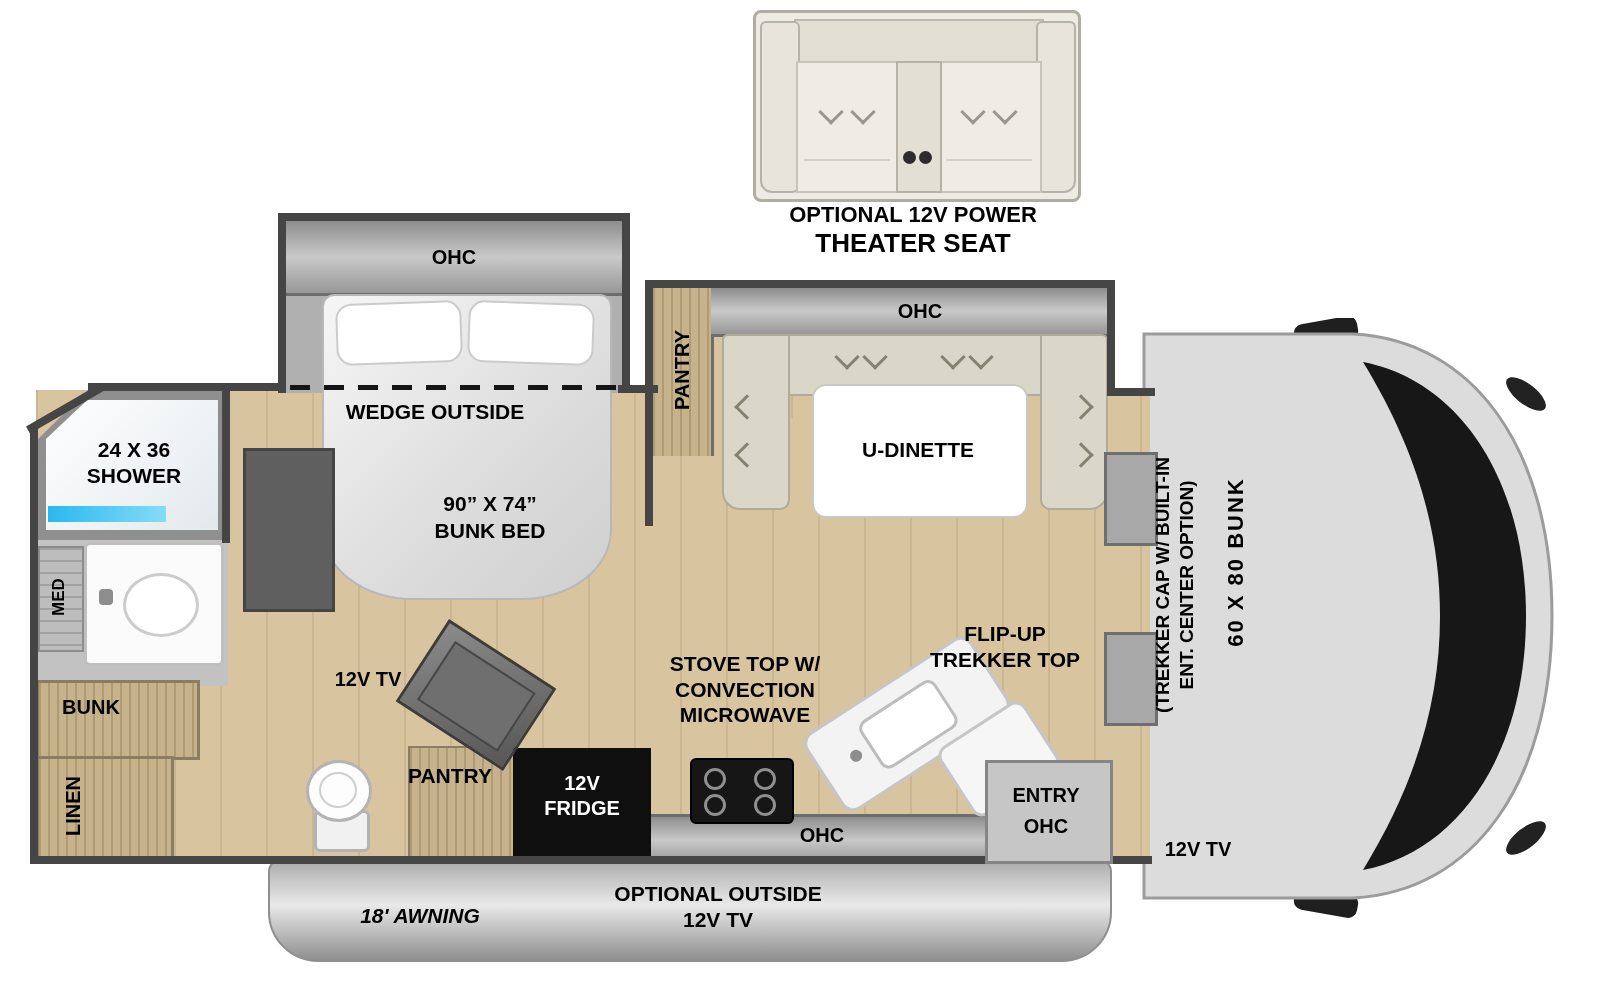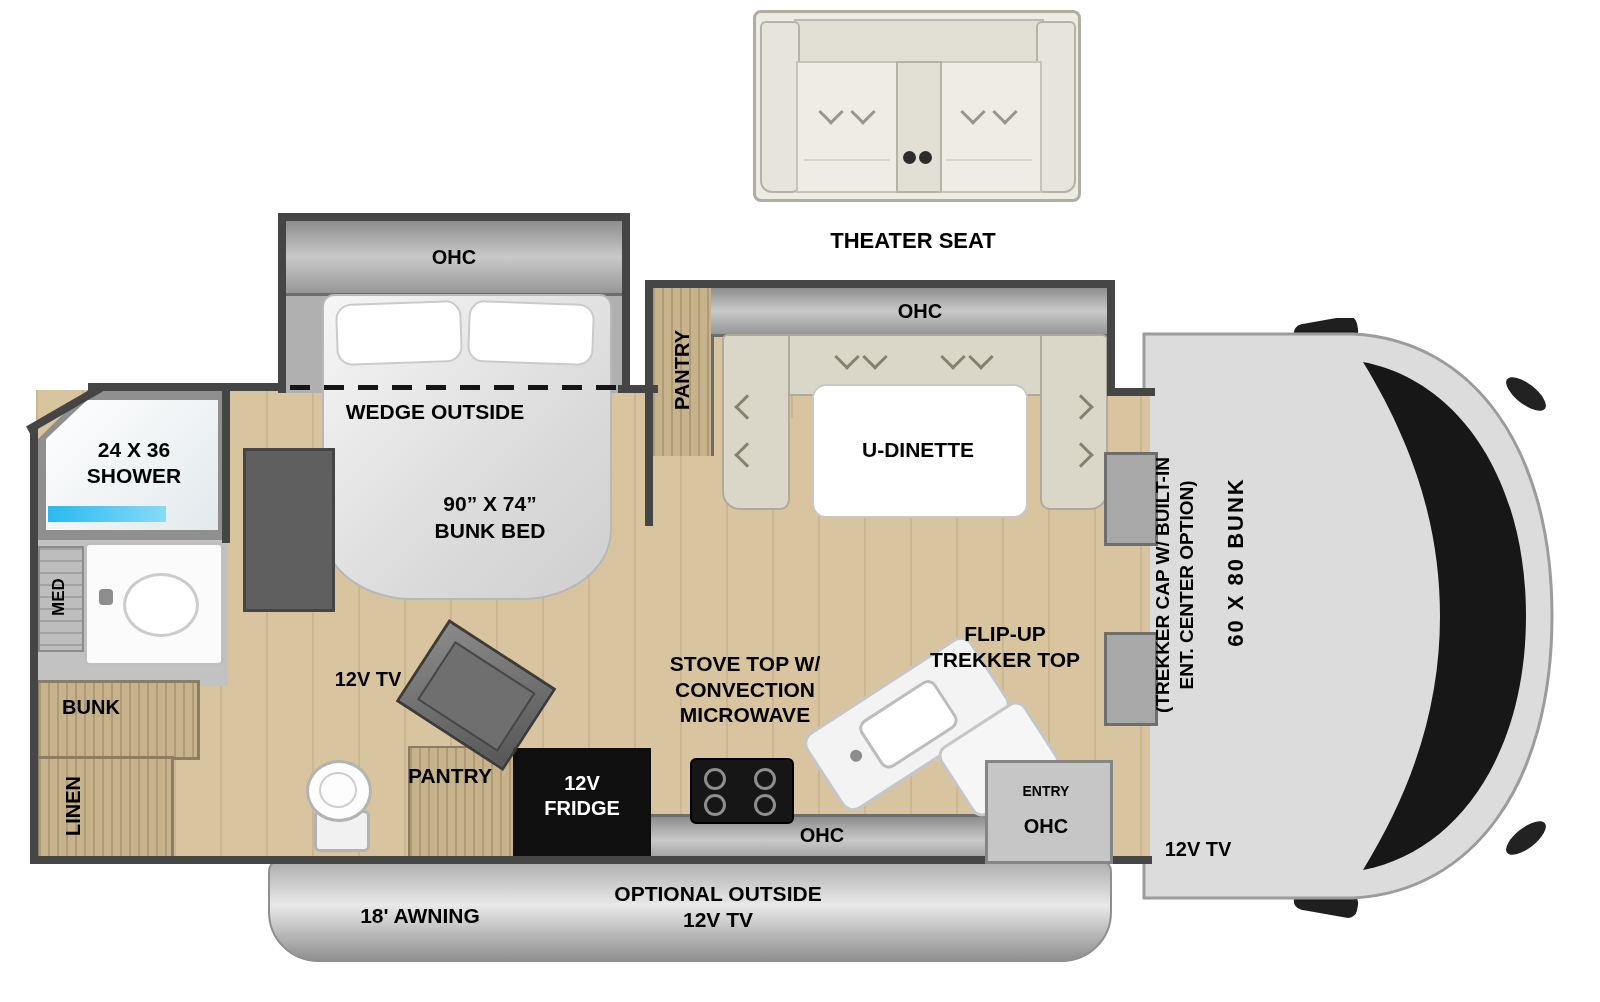--- a/index.html
+++ b/index.html
@@ -14,21 +14,21 @@
   .graycab{background:linear-gradient(180deg,#8d8d8d,#c9c9c9 50%,#979797);}
   .chv{position:absolute;width:15px;height:15px;border-left:3px solid #85826f;border-bottom:3px solid #85826f;transform:rotate(-45deg);z-index:8;}
   .z2{z-index:2;}.z3{z-index:3;}.z4{z-index:4;}.z5{z-index:5;}.z7{z-index:7;}
 </style>
 </head>
 <body>
 
 <div id="canvas">
 
   <div class="abs" style="left:268px;top:858px;width:840px;height:100px;z-index:0;background:linear-gradient(180deg,#ababab,#e9e9e9 45%,#8f8f8f);border:2px solid #8f8f8f;border-radius:14px 14px 50px 50px;"></div>
-  <div class="lbl" style="left:330px;top:904px;width:180px;">18' AWNING</div>
+  <div class="lbl" style="left:330px;top:904px;width:180px;font-style:italic;">18' AWNING</div>
   <div class="lbl" style="left:598px;top:882px;width:240px;">OPTIONAL OUTSIDE</div>
   <div class="lbl" style="left:598px;top:908px;width:240px;">12V TV</div>
 
   <svg class="abs" style="left:1118px;top:318px;z-index:1;" width="452" height="600" viewBox="0 0 452 600">
     <rect x="176" y="2" width="64" height="24" rx="9" fill="#1f1f1f" transform="rotate(-10 208 14)"></rect>
     <rect x="176" y="572" width="64" height="24" rx="9" fill="#1f1f1f" transform="rotate(10 208 584)"></rect>
     <path d="M 26 16 L 235 16 C 355 22 434 130 434 298 C 434 466 355 574 235 580 L 26 580 Z" fill="#dcdcdc" stroke="#9c9c9c" stroke-width="3"></path>
     <ellipse cx="408" cy="76" rx="24" ry="10" fill="#222" transform="rotate(38 408 76)"></ellipse>
     <ellipse cx="408" cy="520" rx="24" ry="10" fill="#222" transform="rotate(-38 408 520)"></ellipse>
     <path d="M 245 44 C 340 62 408 160 408 298 C 408 436 340 534 245 552 C 300 462 322 380 322 298 C 322 216 300 134 245 44 Z" fill="#171717"></path>
@@ -85,21 +85,21 @@
   <div class="lbl" style="left:628px;top:678px;width:234px;">CONVECTION</div>
   <div class="lbl" style="left:628px;top:703px;width:234px;">MICROWAVE</div>
   <div class="abs z5" style="left:808px;top:678px;width:192px;height:86px;transform:rotate(-33deg);background:#f3f3f3;border:3px solid #c6c6c6;border-radius:14px;">
     <span class="abs" style="left:52px;top:16px;width:84px;height:50px;background:#fff;border:3px solid #bdbdbd;border-radius:10px;"></span>
     <span class="abs" style="left:30px;top:36px;width:12px;height:12px;background:#8d8d8d;border-radius:50%;"></span>
   </div>
   <div class="abs z5" style="left:948px;top:718px;width:96px;height:76px;transform:rotate(-33deg);background:#f6f6f6;border:3px solid #c6c6c6;border-radius:12px;"></div>
   <div class="lbl" style="left:905px;top:622px;width:200px;">FLIP-UP</div>
   <div class="lbl" style="left:905px;top:648px;width:200px;">TREKKER TOP</div>
   <div class="abs z7" style="left:985px;top:760px;width:122px;height:98px;background:#c6c6c6;border:3px solid #858585;"></div>
-  <div class="lbl" style="left:985px;top:784px;width:122px;font-size:14px;">ENTRY</div>
+  <div class="lbl" style="left:985px;top:784px;width:122px;font-size:20px;">ENTRY</div>
   <div class="lbl" style="left:985px;top:815px;width:122px;font-size:20px;">OHC</div>
   <div class="abs z5" style="left:412px;top:646px;width:122px;height:92px;transform:rotate(33deg);background:linear-gradient(135deg,#8a8a8a,#575757);border:3px solid #3c3c3c;">
     <span class="abs" style="left:14px;top:12px;width:92px;height:66px;background:#6f6f6f;border:2px solid #474747;"></span>
   </div>
   <div class="lbl" style="left:312px;top:668px;width:112px;font-size:20px;">12V TV</div>
   <div class="abs z5" style="left:314px;top:810px;width:50px;height:36px;background:#f1f1f1;border:3px solid #b3b3b3;border-radius:6px;"></div>
   <div class="abs z7" style="left:306px;top:760px;width:60px;height:56px;background:#fdfdfd;border:3px solid #b3b3b3;border-radius:50%;">
     <span class="abs" style="left:10px;top:9px;width:34px;height:32px;border:2px solid #cfcfcf;border-radius:50%;"></span>
   </div>
 
@@ -155,15 +155,16 @@
     <span class="abs" style="left:182px;top:48px;width:100px;height:128px;background:#eeece5;border:2px solid #c6c3b7;">
       <span class="chv" style="left:24px;top:40px;border-color:#9a978a;"></span>
       <span class="chv" style="left:56px;top:40px;border-color:#9a978a;"></span>
       <span class="abs" style="left:6px;top:96px;width:86px;height:0;border-top:2px solid #d5d2c6;"></span>
     </span>
     <span class="abs" style="left:140px;top:48px;width:42px;height:128px;background:#e2dfd5;border:2px solid #b5b2a6;">
       <span class="abs" style="left:5px;top:88px;width:13px;height:13px;background:#2c2c2c;border-radius:50%;"></span>
       <span class="abs" style="left:21px;top:88px;width:13px;height:13px;background:#2c2c2c;border-radius:50%;"></span>
     </span>
   </div>
-  <div class="lbl" style="left:755px;top:229px;width:316px;font-size:22px;">THEATER SEAT</div>
+  <div class="lbl" style="left:755px;top:203px;width:316px;font-size:22px;">OPTIONAL 12V POWER</div>
+  <div class="lbl" style="left:755px;top:229px;width:316px;font-size:26px;">THEATER SEAT</div>
 
 </div>
 
 </body></html>

